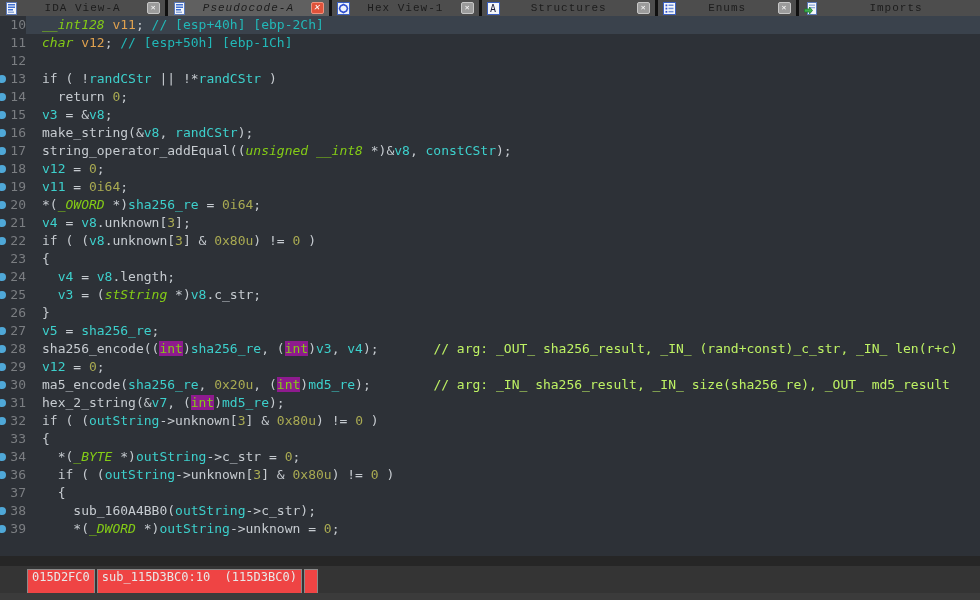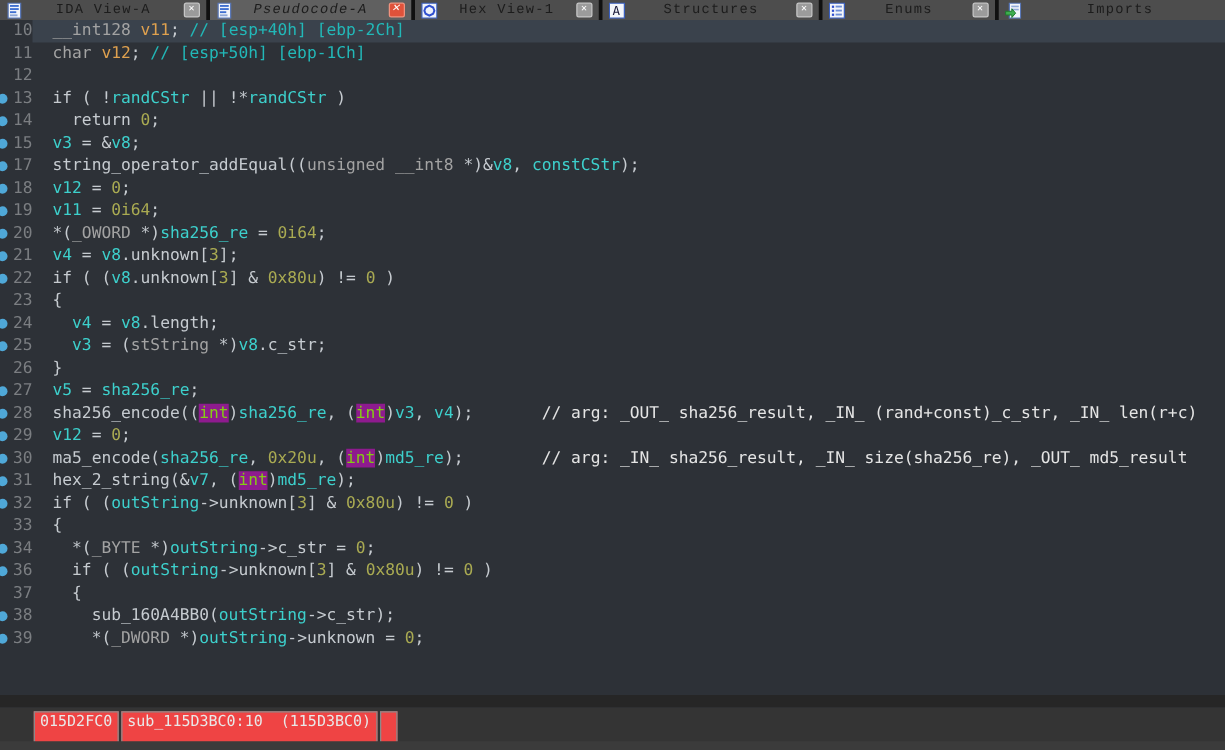--- a/index.html
+++ b/index.html
@@ -29,26 +29,26 @@
           background:#2d3137; }
   .row { height:18px; display:flex; position:relative; }
   .dot { position:absolute; left:-2px; top:5px; width:8px; height:8px;
          border-radius:50%; background:#4fa8d8; }
   .lineno { width:26px; flex:none; text-align:right; color:#7b7e82;
             font-size:13px; line-height:18px; }
   .codepart { flex:1; padding-left:16px; font-size:13px; line-height:18px;
               white-space:pre; color:#c6cbd0; }
   .row.hl .codepart { background:#3a424c; }
   .t-pl   { color:#c6cbd0; }
-  .t-kw   { color:#a3a3a3; }
+  .t-kw   { color:#84cc16;font-style:italic; }
   .t-var  { color:#3dd0cc; }
   .t-dvar { color:#dfa14f; }
   .t-num  { color:#a9aa52; }
   .t-acom { color:#22b8b8; }
-  .t-ucom { color:#e5e5e5; }
+  .t-ucom { color:#bef264; }
   .t-hint { color:#84cc16; background:#8e1b8e; }
 
   
   .sep { position:absolute; top:556px; left:0; right:0; height:10px; background:#262626; }
   .statusbar { position:absolute; top:566px; left:0; right:0; bottom:0;
                background:#343434; padding:3px 0 0 27px; display:flex; gap:2px;
                align-items:flex-start; }
   .sbox { border:1px solid #8a8a8a; color:#e8e8e8; background:#ef4444;
           font-size:12px; line-height:14px; height:35px; padding:0 4px;
           white-space:pre; font-family:"DejaVu Sans Mono", monospace; }
@@ -157,20 +157,25 @@
       <span class="lineno">14</span>
       <span class="codepart"><span class="t-pl">  return </span><span class="t-num">0</span><span class="t-pl">;</span></span>
     </div>
     <div class="row">
       <span class="dot"></span>
       <span class="lineno">15</span>
       <span class="codepart"><span class="t-var">v3</span><span class="t-pl"> = &amp;</span><span class="t-var">v8</span><span class="t-pl">;</span></span>
     </div>
     <div class="row">
       <span class="dot"></span>
+      <span class="lineno">16</span>
+      <span class="codepart"><span class="t-pl">make_string(&amp;</span><span class="t-var">v8</span><span class="t-pl">, </span><span class="t-var">randCStr</span><span class="t-pl">);</span></span>
+    </div>
+    <div class="row">
+      <span class="dot"></span>
       <span class="lineno">17</span>
       <span class="codepart"><span class="t-pl">string_operator_addEqual((</span><span class="t-kw">unsigned __int8</span><span class="t-pl"> *)&amp;</span><span class="t-var">v8</span><span class="t-pl">, </span><span class="t-var">constCStr</span><span class="t-pl">);</span></span>
     </div>
     <div class="row">
       <span class="dot"></span>
       <span class="lineno">18</span>
       <span class="codepart"><span class="t-var">v12</span><span class="t-pl"> = </span><span class="t-num">0</span><span class="t-pl">;</span></span>
     </div>
     <div class="row">
       <span class="dot"></span>

